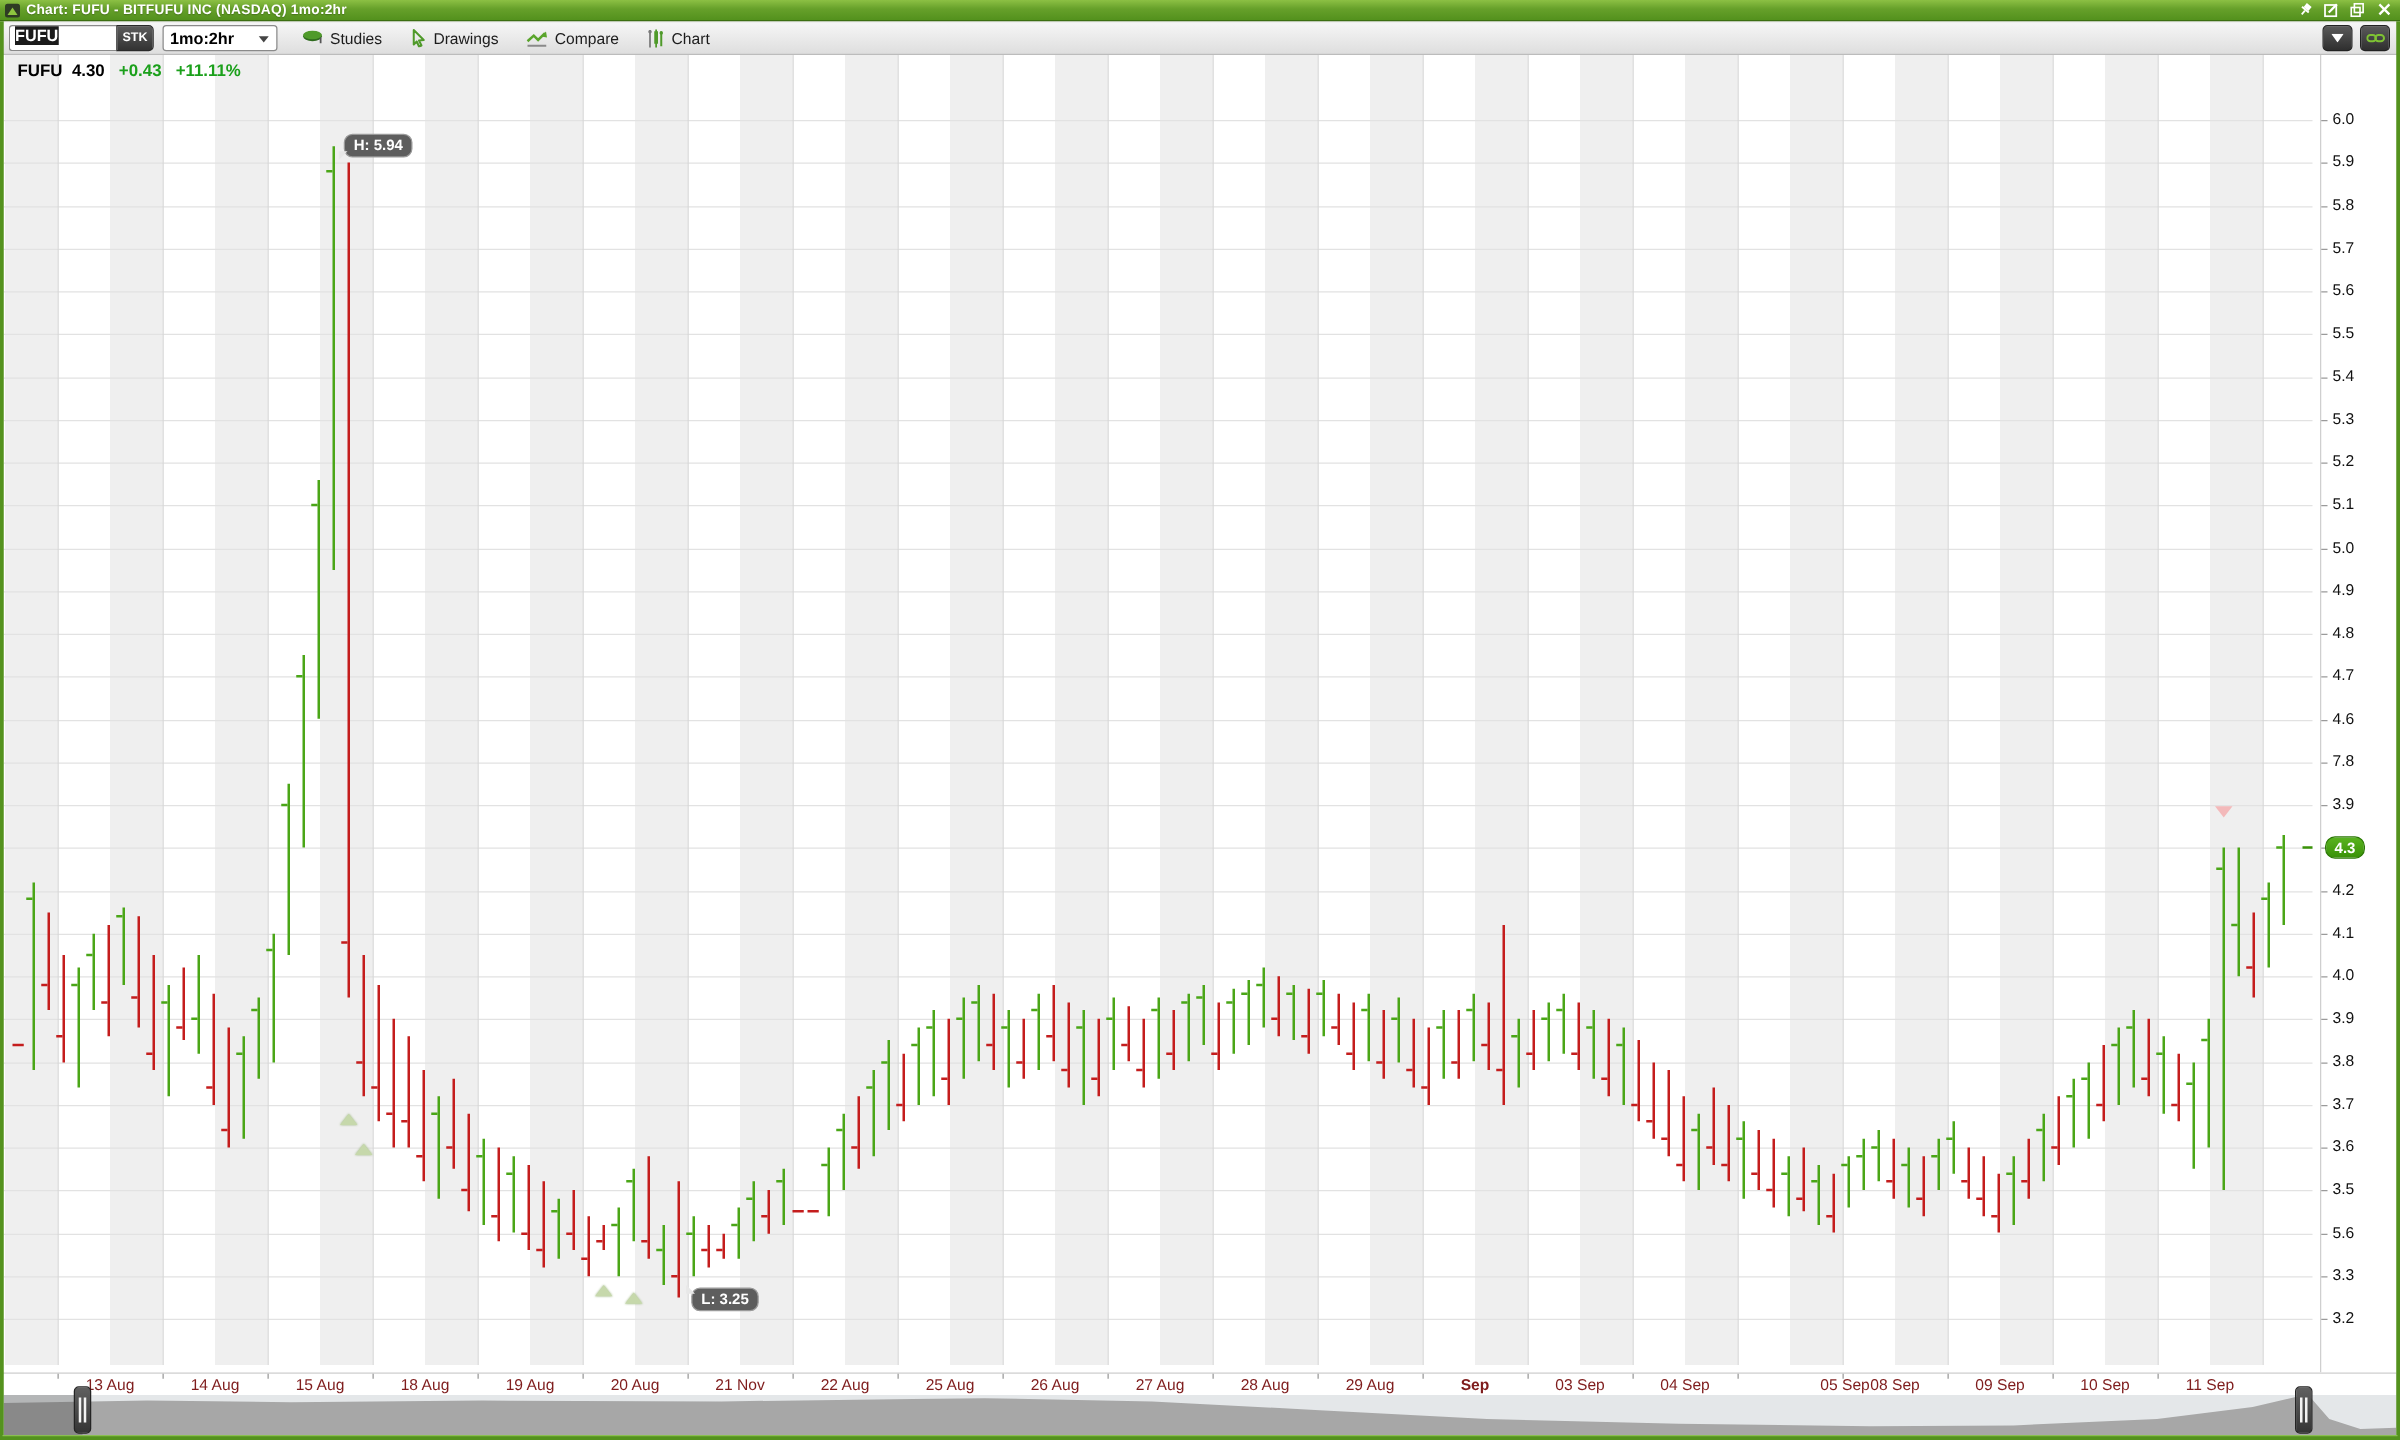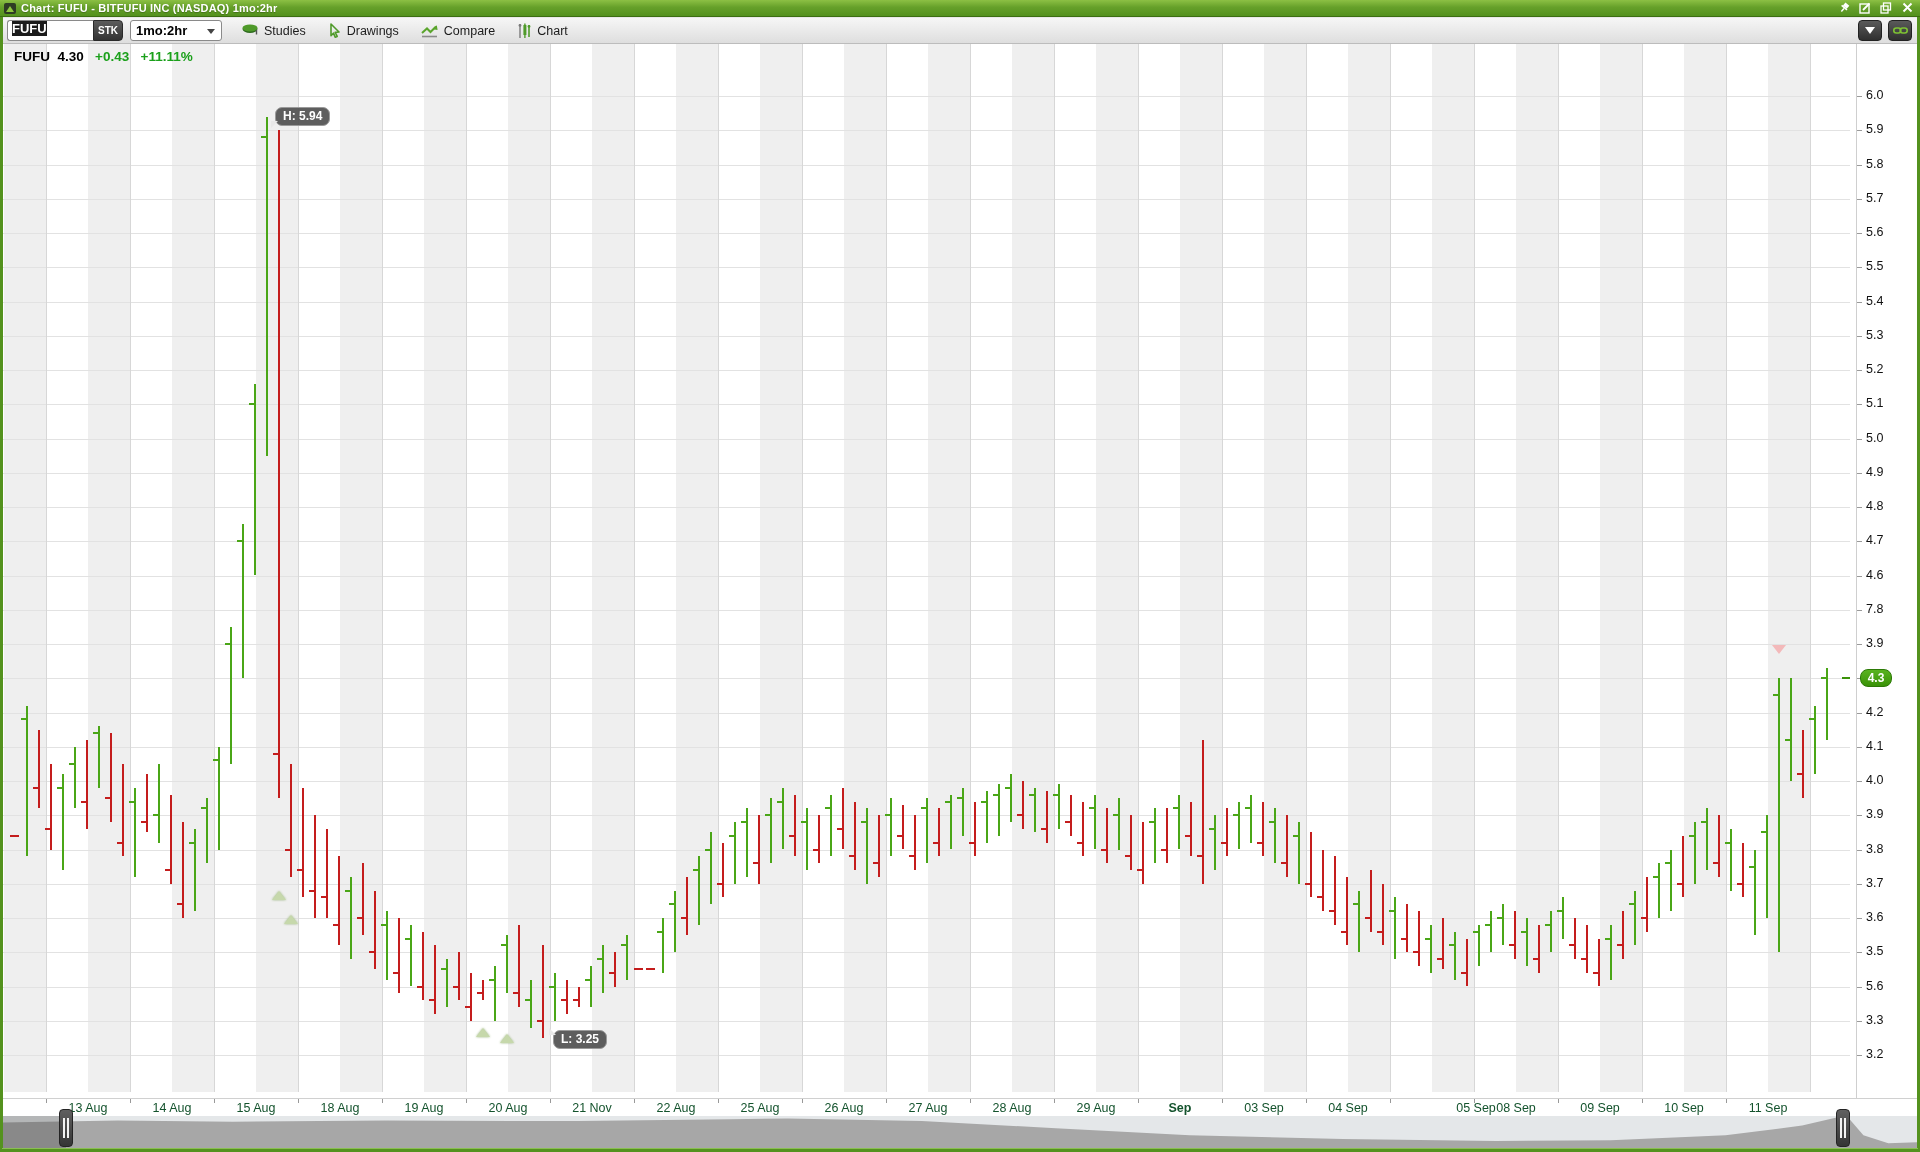--- a/index.html
+++ b/index.html
@@ -81,21 +81,21 @@
   .axis-tick { position:absolute; left:0; width:5px; height:1px; background:#9a9a9a; }
   .last-badge { position:absolute; left:3px; width:32px; height:18px;
     background:linear-gradient(#59b31f,#3a9208); border:1px solid #2c7a06;
     border-radius:8px; color:#fff; font-size:12px; font-weight:bold;
     text-align:center; line-height:17px; }
   .last-dash { position:absolute; width:8px; height:2px; background:#3a9208; }
 
   
   .date-axis { position:absolute; left:0; top:1098px; width:1917px; height:18px;
     background:#fff; border-top:1px solid #d0d0d0; }
-  .date-label { position:absolute; top:2px; font-size:12.5px; color:#14532d;
+  .date-label { position:absolute; top:2px; font-size:12.5px; color:#7f1d1d;
     transform:translateX(-50%); white-space:nowrap; }
   .date-label.bold { font-weight:bold; }
   .date-tick { position:absolute; top:0; width:1px; height:4px; background:#999; }
 
   
   .timeline { position:absolute; left:0; top:1116px; width:1920px; height:32px;
     background:#e4e7e9; }
   .tl-dark { position:absolute; left:3px; top:0; height:32px;
     background:rgba(70,70,70,.30); }
   .tl-handle { position:absolute; top:-7px; width:14px; height:38px;

